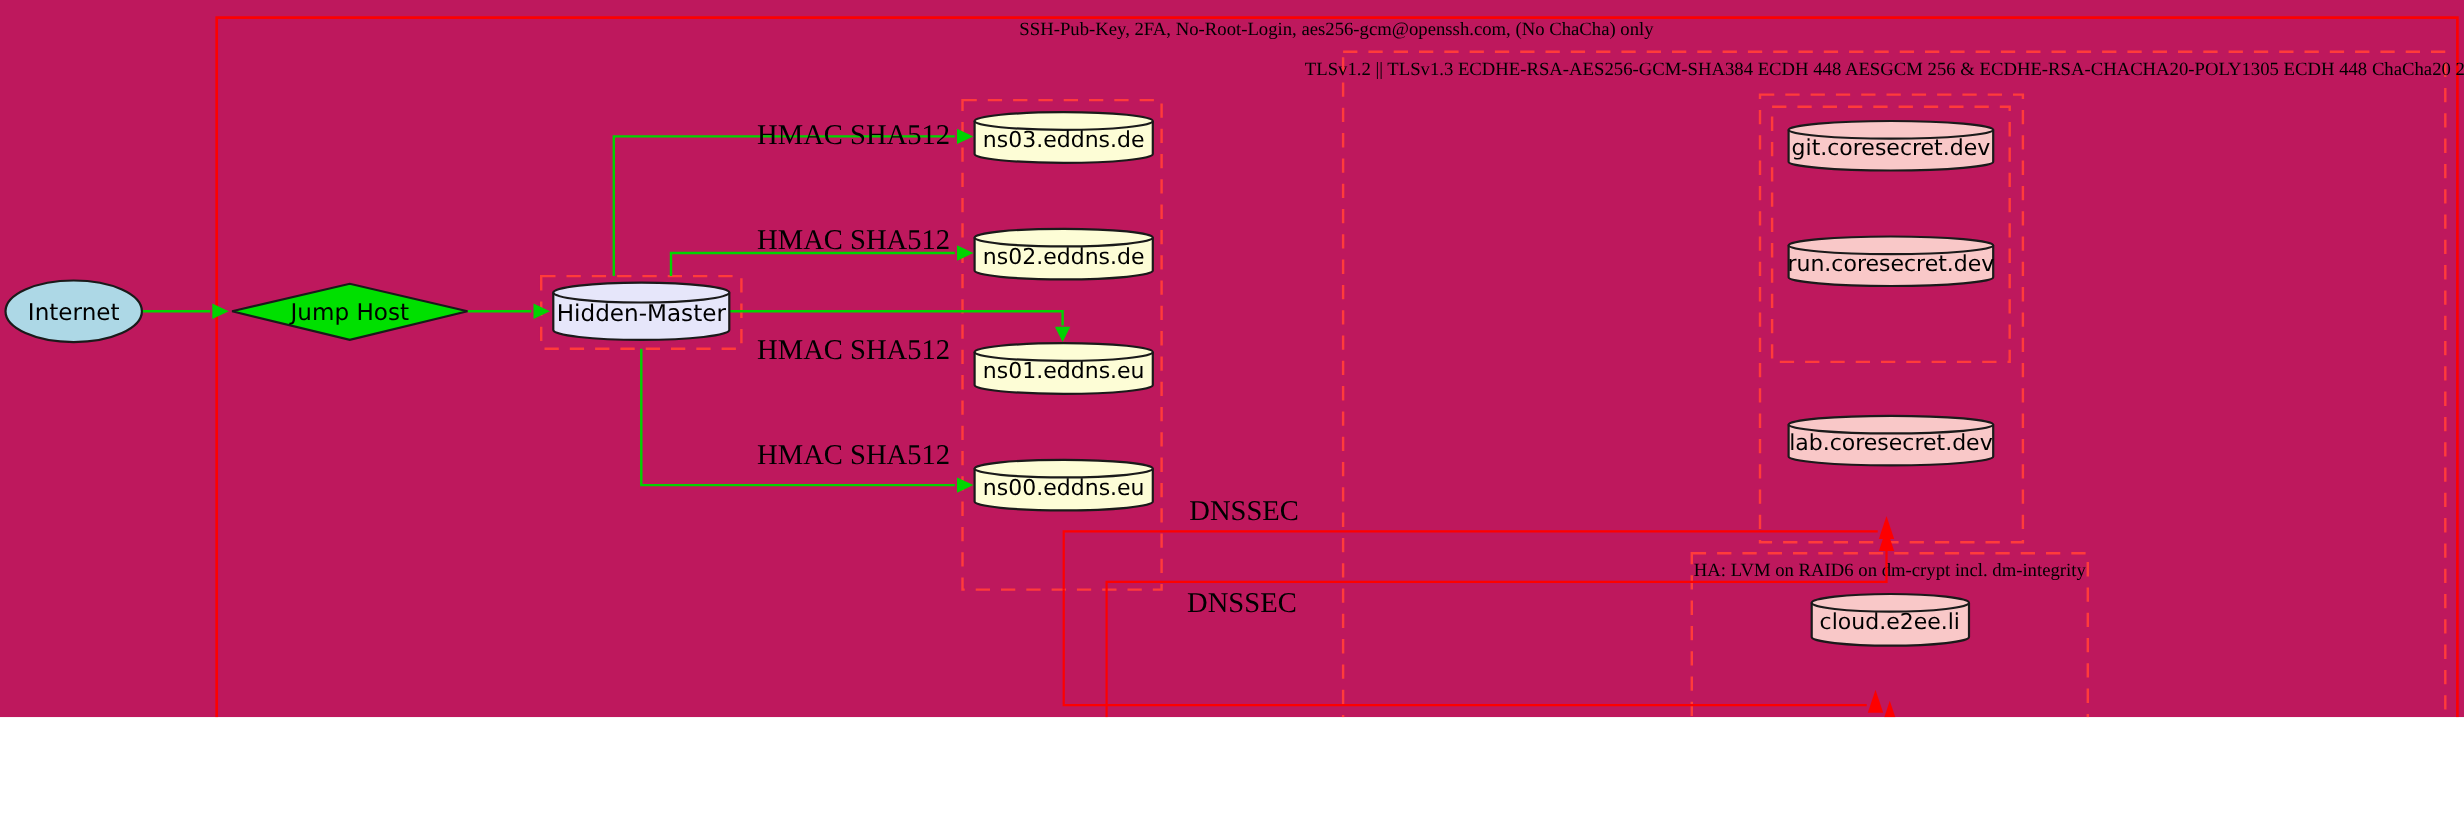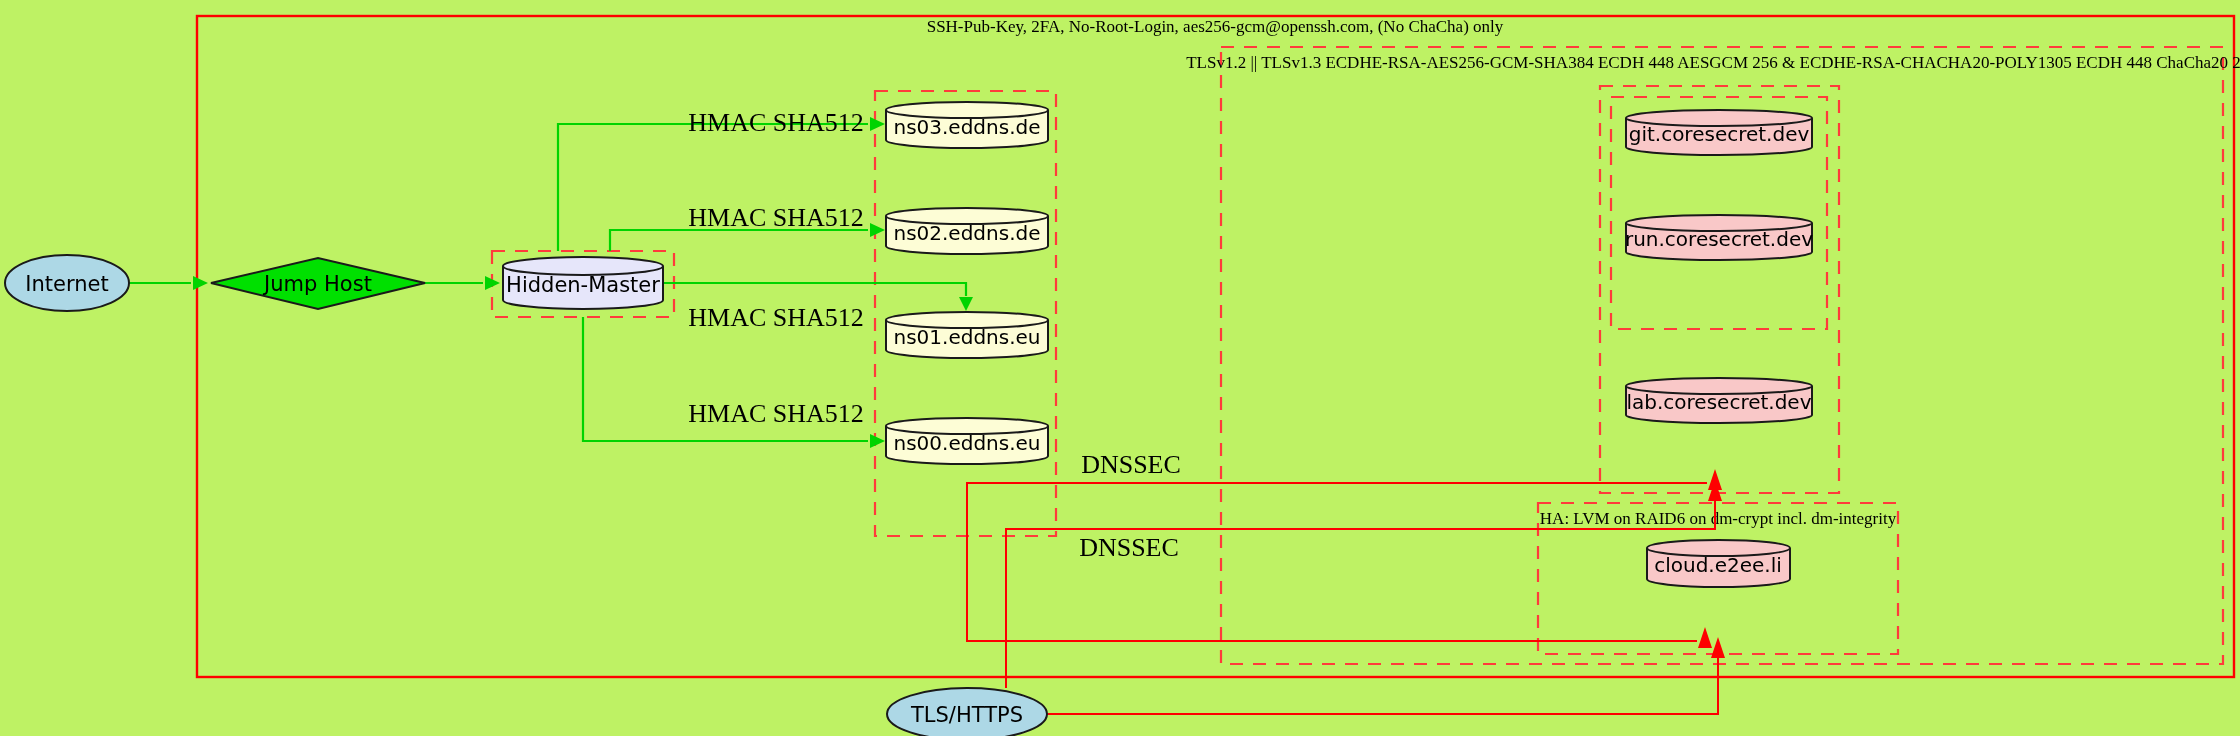--- a/index.html
+++ b/index.html
@@ -1,16 +1,16 @@
 <!DOCTYPE html>
 <html><head>
 <meta charset="utf-8">
 <style>
   html,body{margin:0;padding:0;background:#ffffff;}
-  .canvas{position:relative;width:2240px;height:736px;background:#bef264;overflow:hidden;}
+  .canvas{position:relative;width:2240px;height:652px;background:#be185d;overflow:hidden;}
   svg{display:block;}
   .nodelabel{font-family:"DejaVu Sans","Liberation Sans",sans-serif;font-size:20px;fill:#000000;text-anchor:middle;}
   .nodelabel.big{font-size:21px;}
   .edgelabel{font-family:"Liberation Serif","DejaVu Serif",serif;font-size:26px;fill:#000000;text-anchor:middle;}
   .clusterlabel{font-family:"Liberation Serif","DejaVu Serif",serif;font-size:17px;fill:#000000;text-anchor:middle;}
   .edge-green{stroke:#00d400;stroke-width:2.2;fill:none;}
   .arrow-green{fill:#00d400;stroke:none;}
   .edge-red{stroke:#fe0000;stroke-width:2;fill:none;}
   .arrow-red{fill:#fe0000;stroke:none;}
   .box-solid{stroke:#fe0000;stroke-width:2.4;fill:none;}

